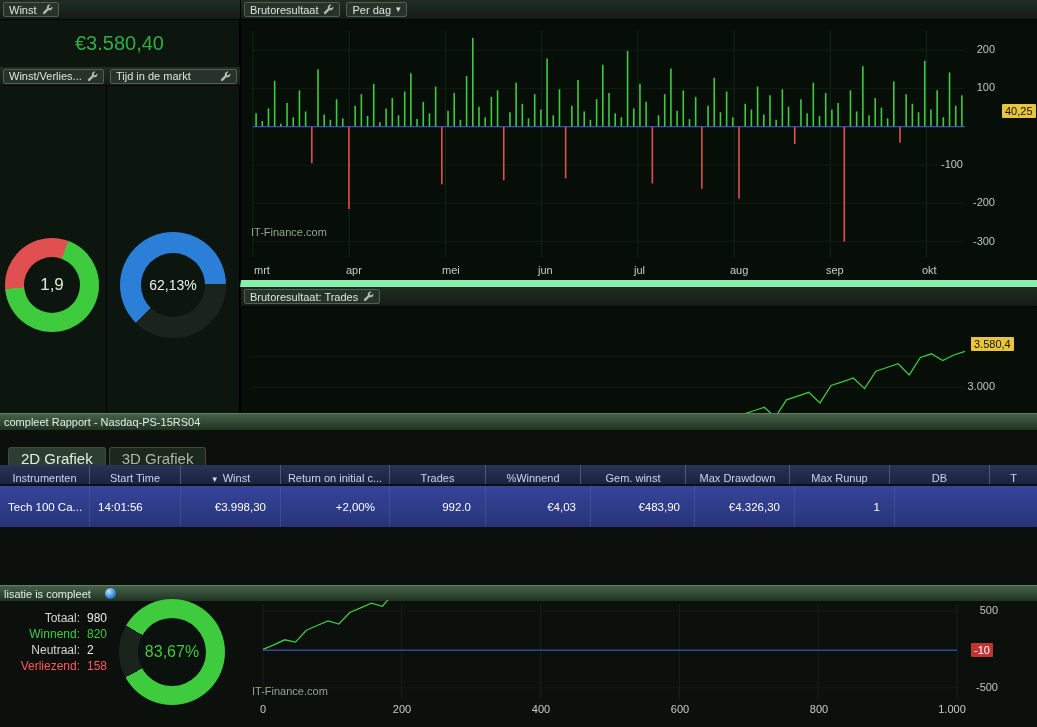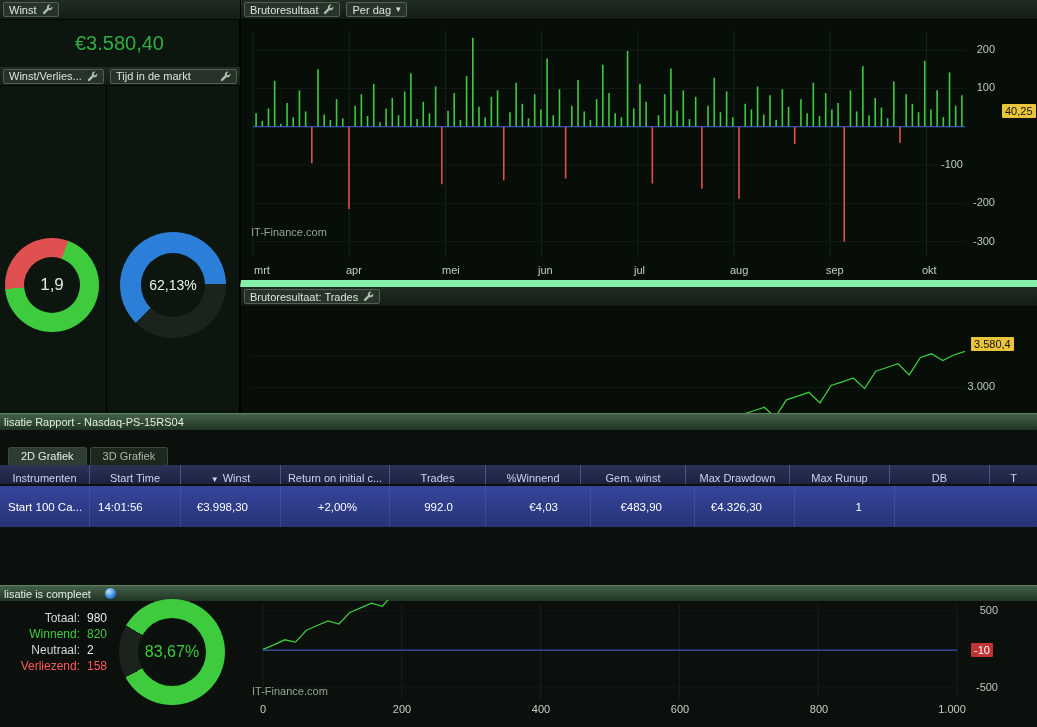--- a/index.html
+++ b/index.html
@@ -27,33 +27,33 @@
   .b-yellow{background:var(--badge_yellow);color:#141504}
   .b-red{background:var(--badge_red);color:#fff}
   .watermark{position:absolute;font-size:11px;color:#93a593}
   .month{position:absolute;top:264px;font-size:11px;color:#c2cfc2}
   .xtick{position:absolute;top:703px;font-size:11px;color:#c2cfc2;transform:translateX(-50%)}
   .titlebar{position:absolute;left:0;width:1037px;height:17px;
             background:linear-gradient(#45614a,#1f3322);border-top:1px solid #60805e;
             display:flex;align-items:center;gap:14px;padding:0 4px;font-size:11px;color:#e2eee0;white-space:nowrap}
   .sectionbg{position:absolute;left:0;width:1037px;background:#0b100c}
   .tabs{position:absolute;display:flex;gap:3px}
-  .tab{height:34px;padding:2px 12px;font-size:11px;background:#1c271e;color:#a9bba9;
+  .tab{height:34px;padding:2px 12px;font-size:15px;background:#1c271e;color:#a9bba9;
        border:1px solid #3b4b3d;border-bottom:none;border-radius:3px 3px 0 0}
   .tab.active{background:#2e3d31;color:#e2eee2}
   .thead{position:absolute;left:0;display:flex;height:19px;width:1037px;
          background:linear-gradient(#2a3356,#1b2342);font-size:11px;color:#c9d3ee}
   .th{display:flex;align-items:flex-end;justify-content:center;gap:4px;height:100%;
       border-right:1px solid #4a5680;overflow:hidden;white-space:nowrap}
   .sort{font-size:8px;color:#cdd6f2}
   .trow{position:absolute;left:0;display:flex;height:41px;width:1037px;
         background:linear-gradient(#36459c,#273377);font-size:11.5px;color:#fff}
   .td{display:flex;align-items:center;height:100%;padding:0 8px;overflow:hidden;white-space:nowrap;
       border-right:1px solid rgba(95,110,175,.35)}
-  .td.right{justify-content:flex-end;padding-right:32px}
+  .td.right{justify-content:flex-end;padding-right:14px}
   .stat-line{display:flex;height:16px;align-items:center;font-size:12px;color:#cfd8cf}
   .stat-label{width:74px;text-align:right}
   .stat-value{margin-left:7px;color:#e8f0e8}
   .stat-green,.stat-green .stat-value{color:var(--green)}
   .stat-red,.stat-red .stat-value{color:var(--loss_red)}
   .ball{width:11px;height:11px;border-radius:50%;display:inline-block;
         background:radial-gradient(circle at 35% 30%,#bfe0ff,#3d8fe0 55%,#0b3d7e)}
   .wrench{flex:0 0 auto}
 </style>
 </head>
@@ -278,21 +278,21 @@
     <svg class="chart" style="left:0;top:21px" width="796" height="105">
         <line x1="10" y1="79.37179487179488" x2="724" y2="79.37179487179488" stroke="#111c13" stroke-width="1"></line>
         <line x1="10" y1="48.282051282051285" x2="724" y2="48.282051282051285" stroke="#111c13" stroke-width="1"></line>
         <polyline points="10.0,265.9 21.2,262.2 32.3,258.1 43.5,260.0 54.6,250.4 65.8,246.6 76.9,242.9 88.1,245.4 99.3,236.1 110.4,232.3 121.6,228.6 132.7,231.1 143.9,221.1 155.0,217.4 166.2,213.7 177.3,216.2 188.5,206.8 199.7,203.1 210.8,199.4 222.0,202.5 233.1,192.5 244.3,188.8 255.4,185.1 266.6,188.2 277.8,178.2 288.9,174.5 300.1,170.8 311.2,173.9 322.4,163.9 333.5,160.2 344.7,156.5 355.8,160.2 367.0,149.6 378.2,145.9 389.3,142.2 400.5,145.9 411.6,135.3 422.8,131.6 433.9,127.9 445.1,132.2 456.3,121.0 467.4,117.3 478.6,113.6 489.7,117.9 500.9,106.7 512.0,103.0 523.2,99.3 534.3,109.2 545.5,91.8 556.7,88.1 567.8,84.3 579.0,94.9 590.1,77.5 601.3,73.8 612.4,70.0 623.6,80.6 634.8,63.2 645.9,59.5 657.1,55.7 668.2,66.9 679.4,49.5 690.5,45.8 701.7,52.6 712.8,47.0 724.0,43.3" fill="none" stroke="#3ecb3e" stroke-width="1.3"></polyline>
       </svg>
     <div class="badge b-yellow" style="left:730px;top:50px">3.580,4</div>
     <div class="axis-label" style="left:716px;top:93px;width:38px">3.000</div>
   </div>
 
   <div class="titlebar" style="top:413px">
-    <span>lisatie Rapport - Nasdaq-PS-15RS04</span>
+    <span>compleet Rapport - Nasdaq-PS-15RS04</span>
   </div>
   <div class="sectionbg" style="top:430px;height:155px"></div>
 
   <div class="tabs" style="left:8px;top:447px">
     <div class="tab active">2D Grafiek</div>
     <div class="tab">3D Grafiek</div>
   </div>
 
   <div class="thead" style="top:465px">
     <div class="th" style="width:90px">
@@ -325,21 +325,21 @@
       </div>
     <div class="th" style="width:100px">
         <span>DB</span>
       </div>
     <div class="th" style="width:47px;border-right:none">
         <span>T</span>
       </div>
   </div>
 
   <div class="trow" style="top:486px">
-    <div class="td" style="width:90px">Start 100 Ca...</div>
+    <div class="td" style="width:90px">Tech 100 Ca...</div>
     <div class="td" style="width:91px">14:01:56</div>
     <div class="td right" style="width:100px">€3.998,30</div>
     <div class="td right" style="width:109px">+2,00%</div>
     <div class="td right" style="width:96px">992.0</div>
     <div class="td right" style="width:105px">€4,03</div>
     <div class="td right" style="width:104px">€483,90</div>
     <div class="td right" style="width:100px">€4.326,30</div>
     <div class="td right" style="width:100px">1</div>
     <div class="td" style="width:47px;border-right:none"></div>
   </div>

